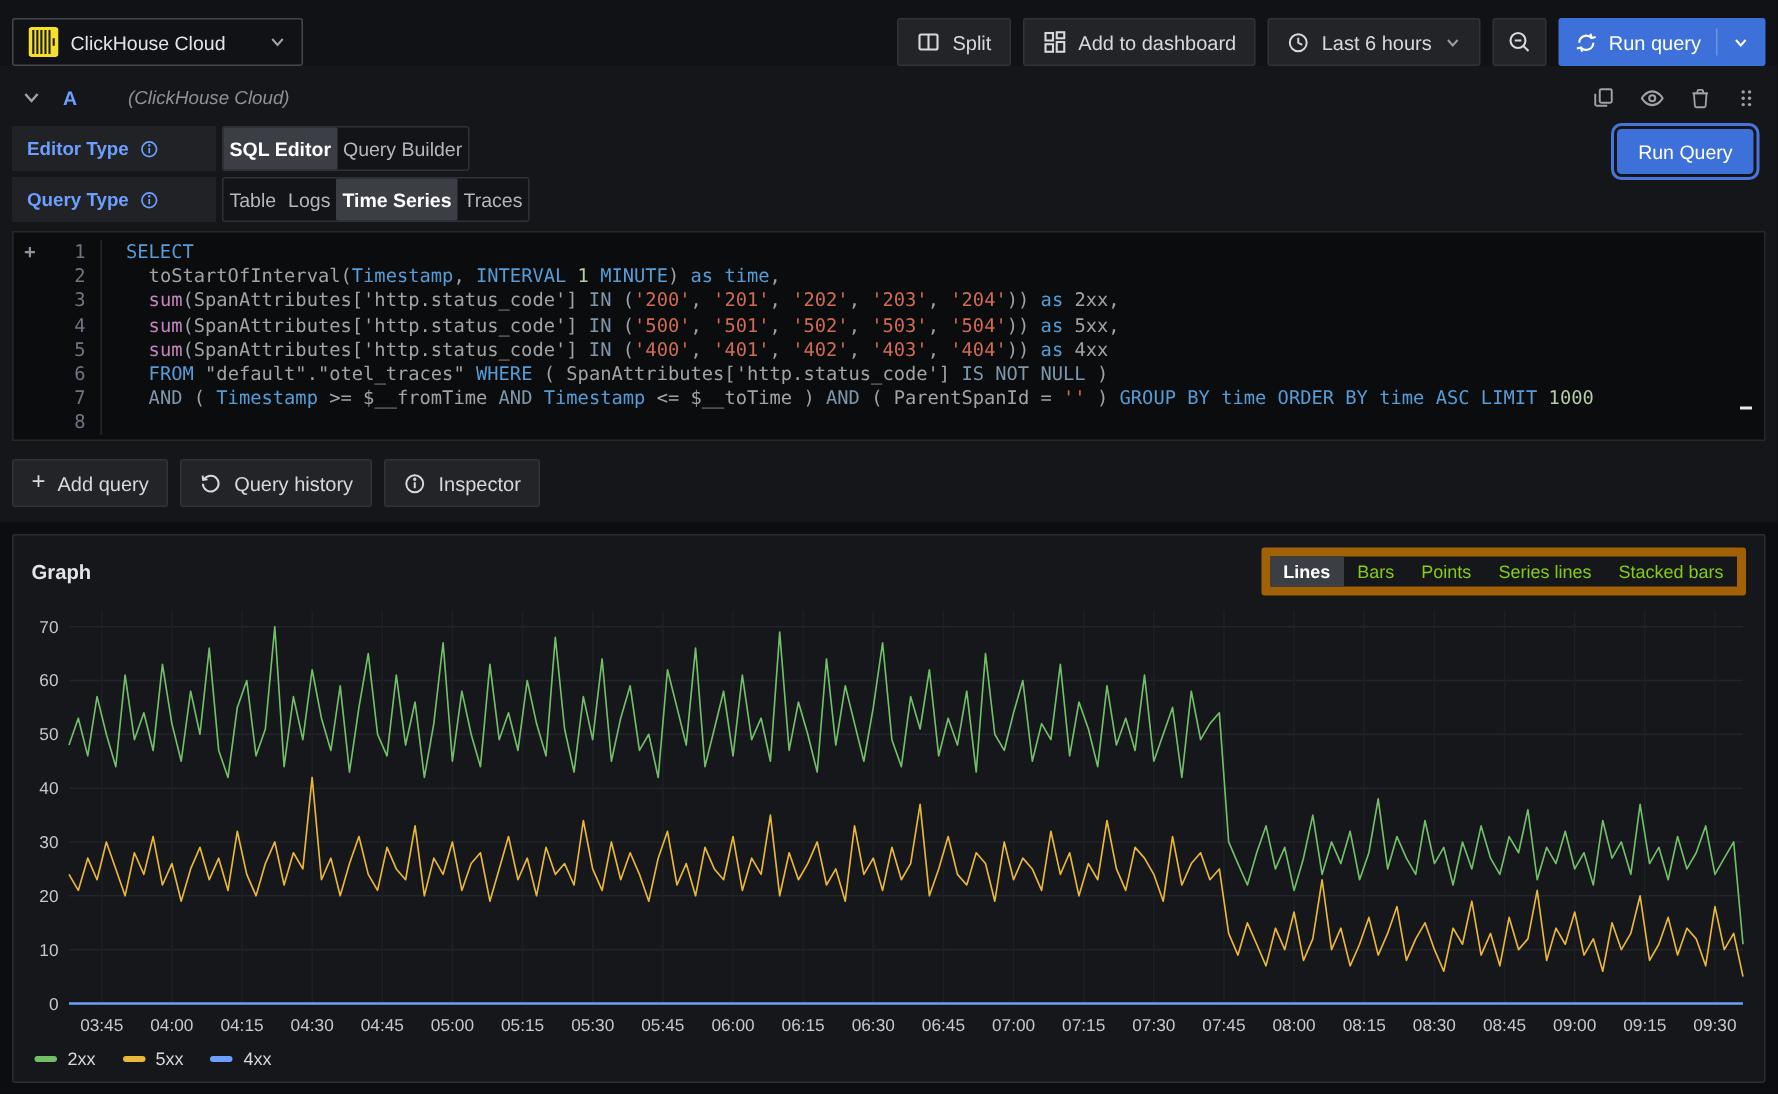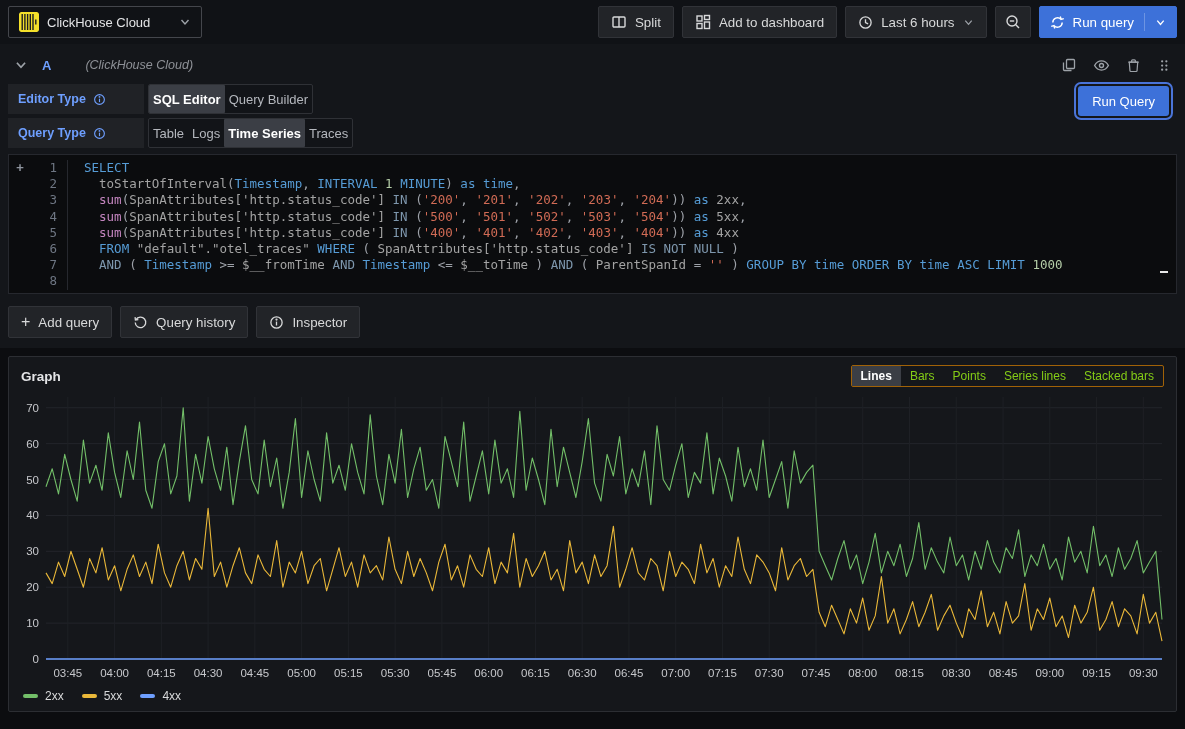--- a/index.html
+++ b/index.html
@@ -1,20 +1,20 @@
 <!DOCTYPE html>
 <html><head>
 <meta charset="utf-8">
 <style>
   * { margin:0; padding:0; box-sizing:border-box; }
   html,body { width:1185px; height:729px; overflow:hidden; background:#0c0d10;
     font-family:"Liberation Sans", sans-serif; color:#d8d9da; font-size:13px; }
 
   
-  .topbar { height:44px; background:#101216; display:flex; align-items:center;
+  .topbar { height:44px; background:#101216; display:flex; align-items:flex-end;
     justify-content:space-between; padding:0 8px; }
   .ds-picker { display:flex; align-items:center; gap:8px; width:194px; height:32px;
     border:1px solid #44464c; border-radius:2px; padding:0 10px; cursor:pointer; background:#101216; }
   .ds-picker .lbl { flex:1; font-weight:500; color:#e3e4e6; }
   .logo { width:20px; height:20px; border-radius:2px; flex:0 0 20px; }
   .tb-right { display:flex; align-items:center; gap:8px; }
   .tb-btn { display:flex; align-items:center; gap:8px; height:32px; padding:0 12px;
     background:#222428; border:1px solid #313338; border-radius:2px; color:#d8d9da;
     font-weight:500; cursor:pointer; white-space:nowrap; }
   .tb-btn svg { flex:0 0 auto; }
@@ -61,21 +61,21 @@
   .editor-cursor { position:absolute; right:8px; top:116px; width:8px; height:2px; background:#e8e8e8; }
 
   .q-footer { display:flex; gap:8px; margin-top:12px; }
   .q-footer .tb-btn { background:#222428; }
   .plus-glyph { font-size:16px; font-weight:400; color:#d8d9da; line-height:14px; }
 
   
   .panel { margin:8px; border:1px solid #2c2e33; border-radius:2px; background:#15171b; }
   .panel-header { display:flex; align-items:center; justify-content:space-between; padding:8px 12px 2px 12px; }
   .panel-title { font-weight:600; font-size:13.5px; color:#e3e4e6; }
-  .mode-group { display:inline-flex; border:1px solid #a16207; border-radius:2px; background:#15171b; }
+  .mode-group { display:inline-flex; border:6px solid #a16207; border-radius:2px; background:#15171b; }
   .mode-item { padding:3px 9px; color:#84cc16; font-size:12px; font-weight:500; cursor:pointer; }
   .mode-item.active { background:#3b3e45; color:#fff; font-weight:700; }
 
   .legend { display:flex; align-items:center; gap:18px; padding:2px 0 8px 14px; }
   .legend-item { display:flex; align-items:center; gap:7px; cursor:pointer; font-size:12px; color:#d8d9da; }
   .legend-swatch { width:15px; height:4px; border-radius:2px; display:inline-block; }
 </style>
 </head>
 <body>
 

